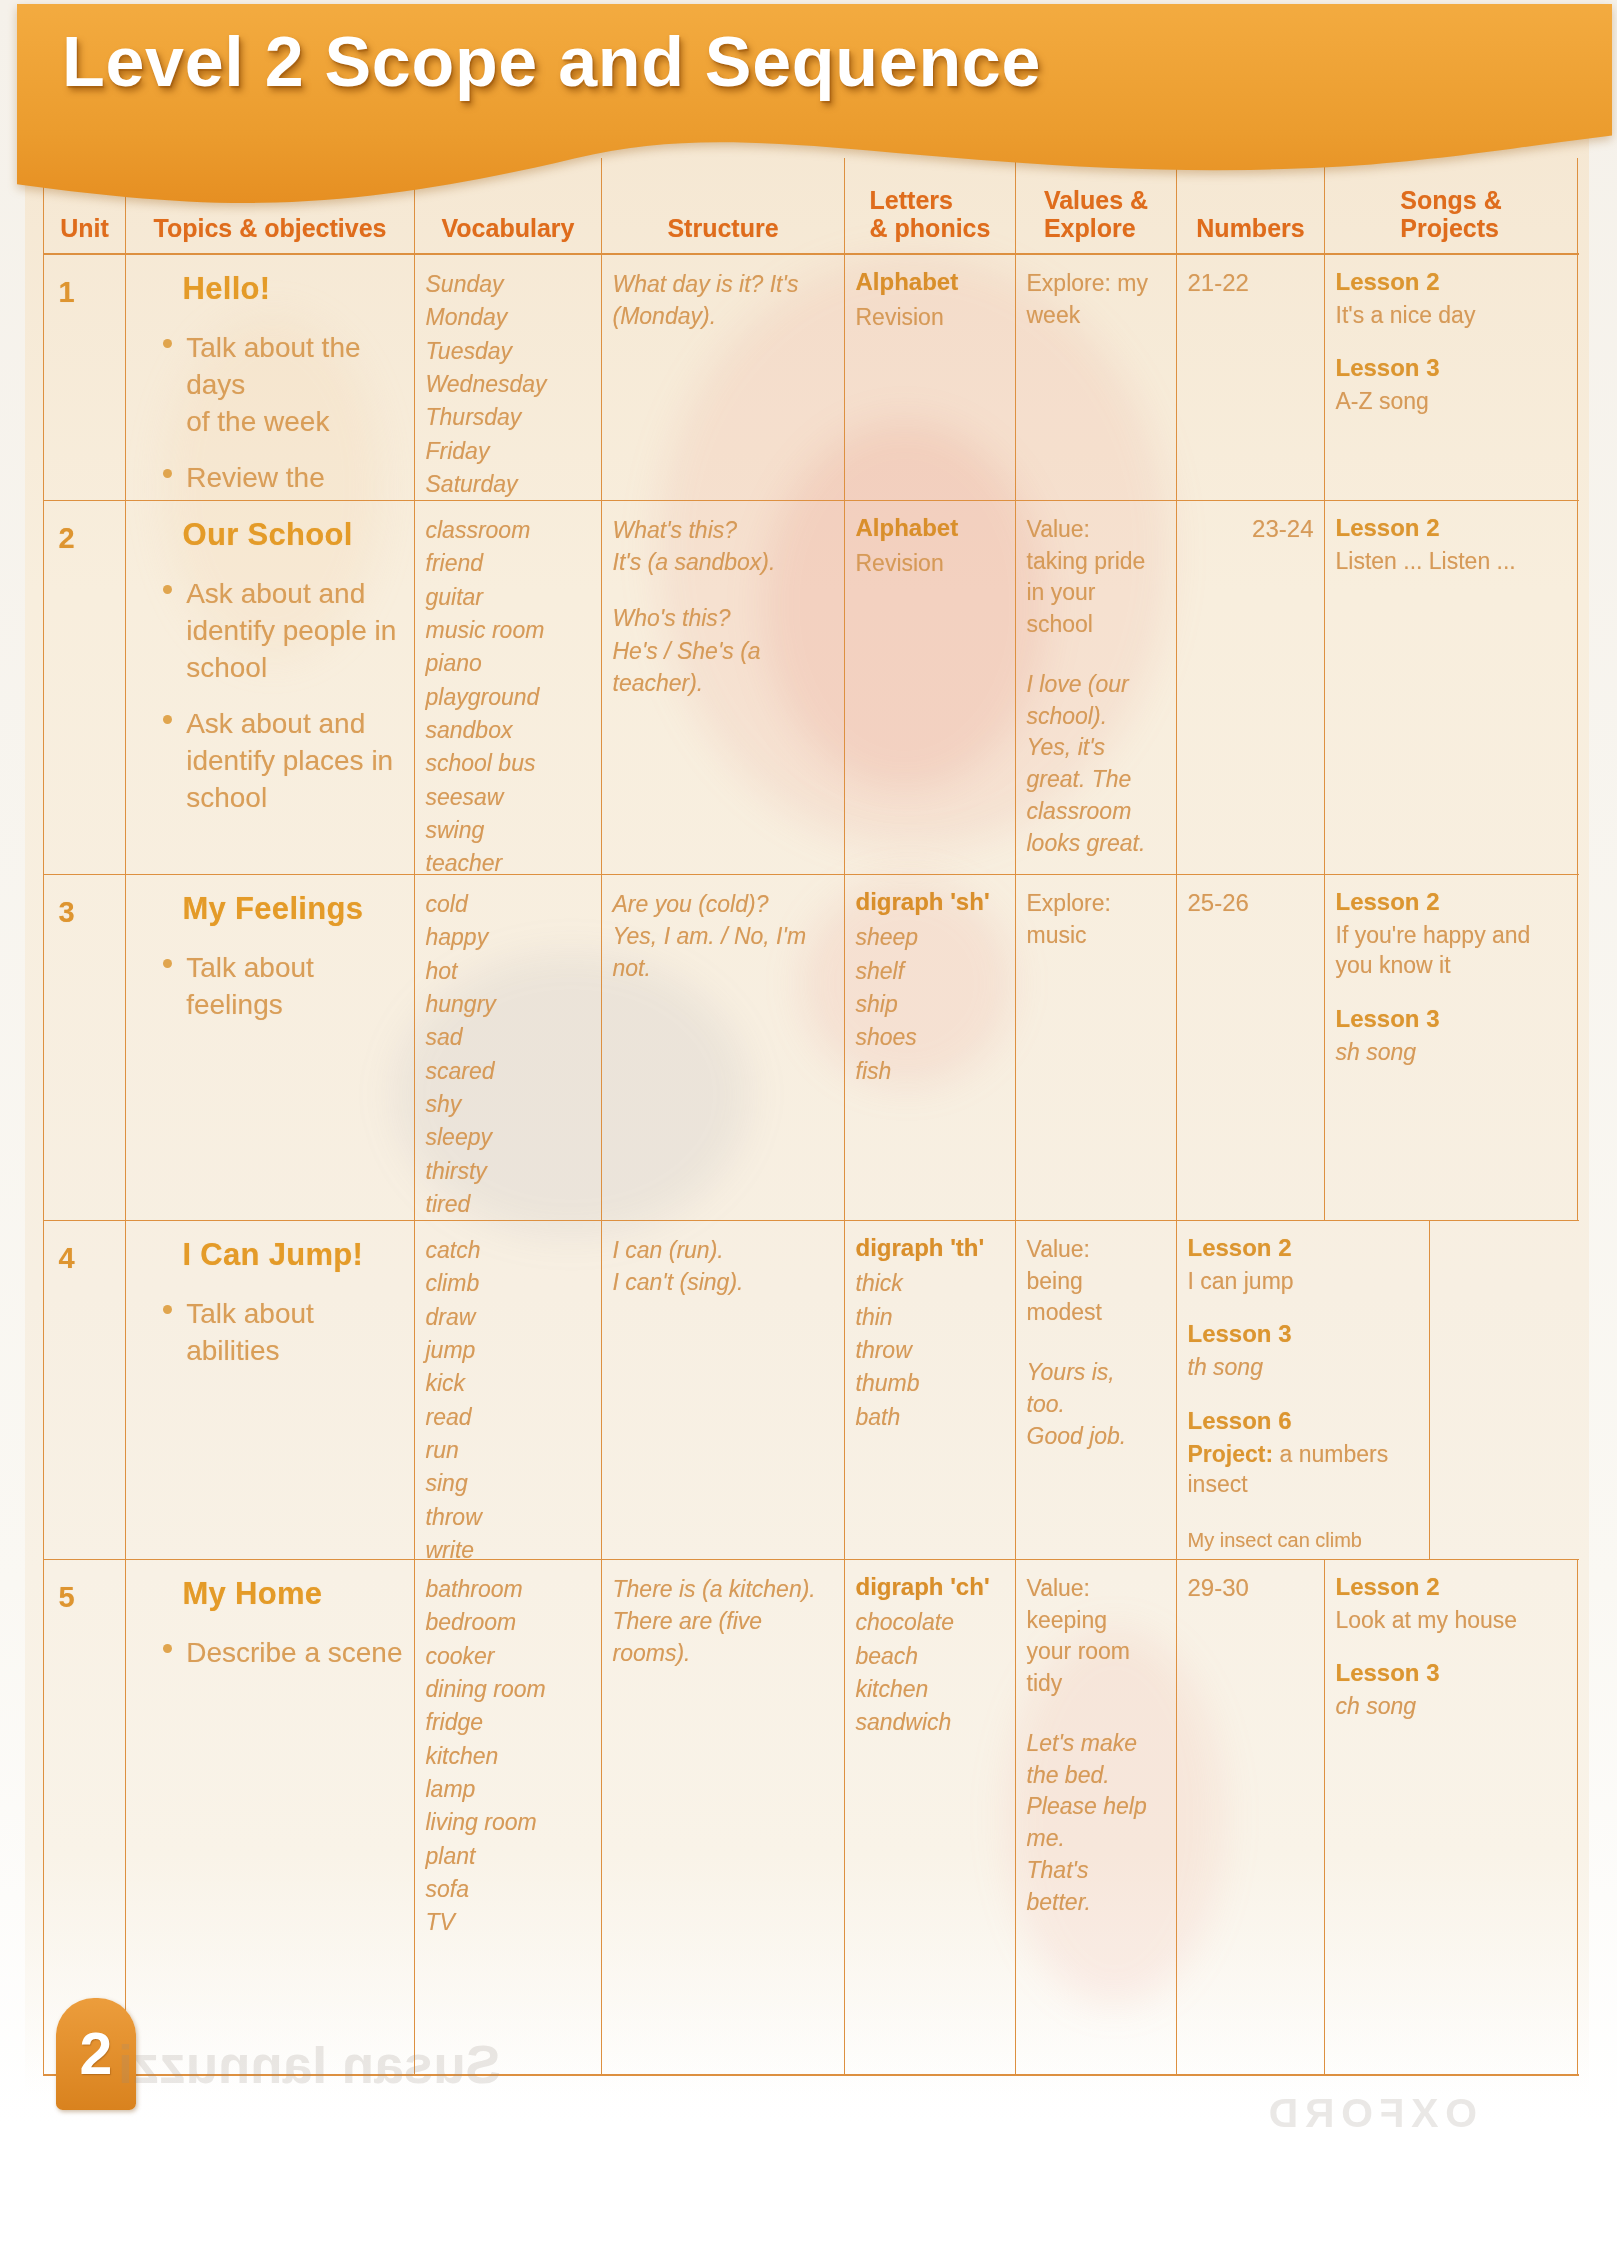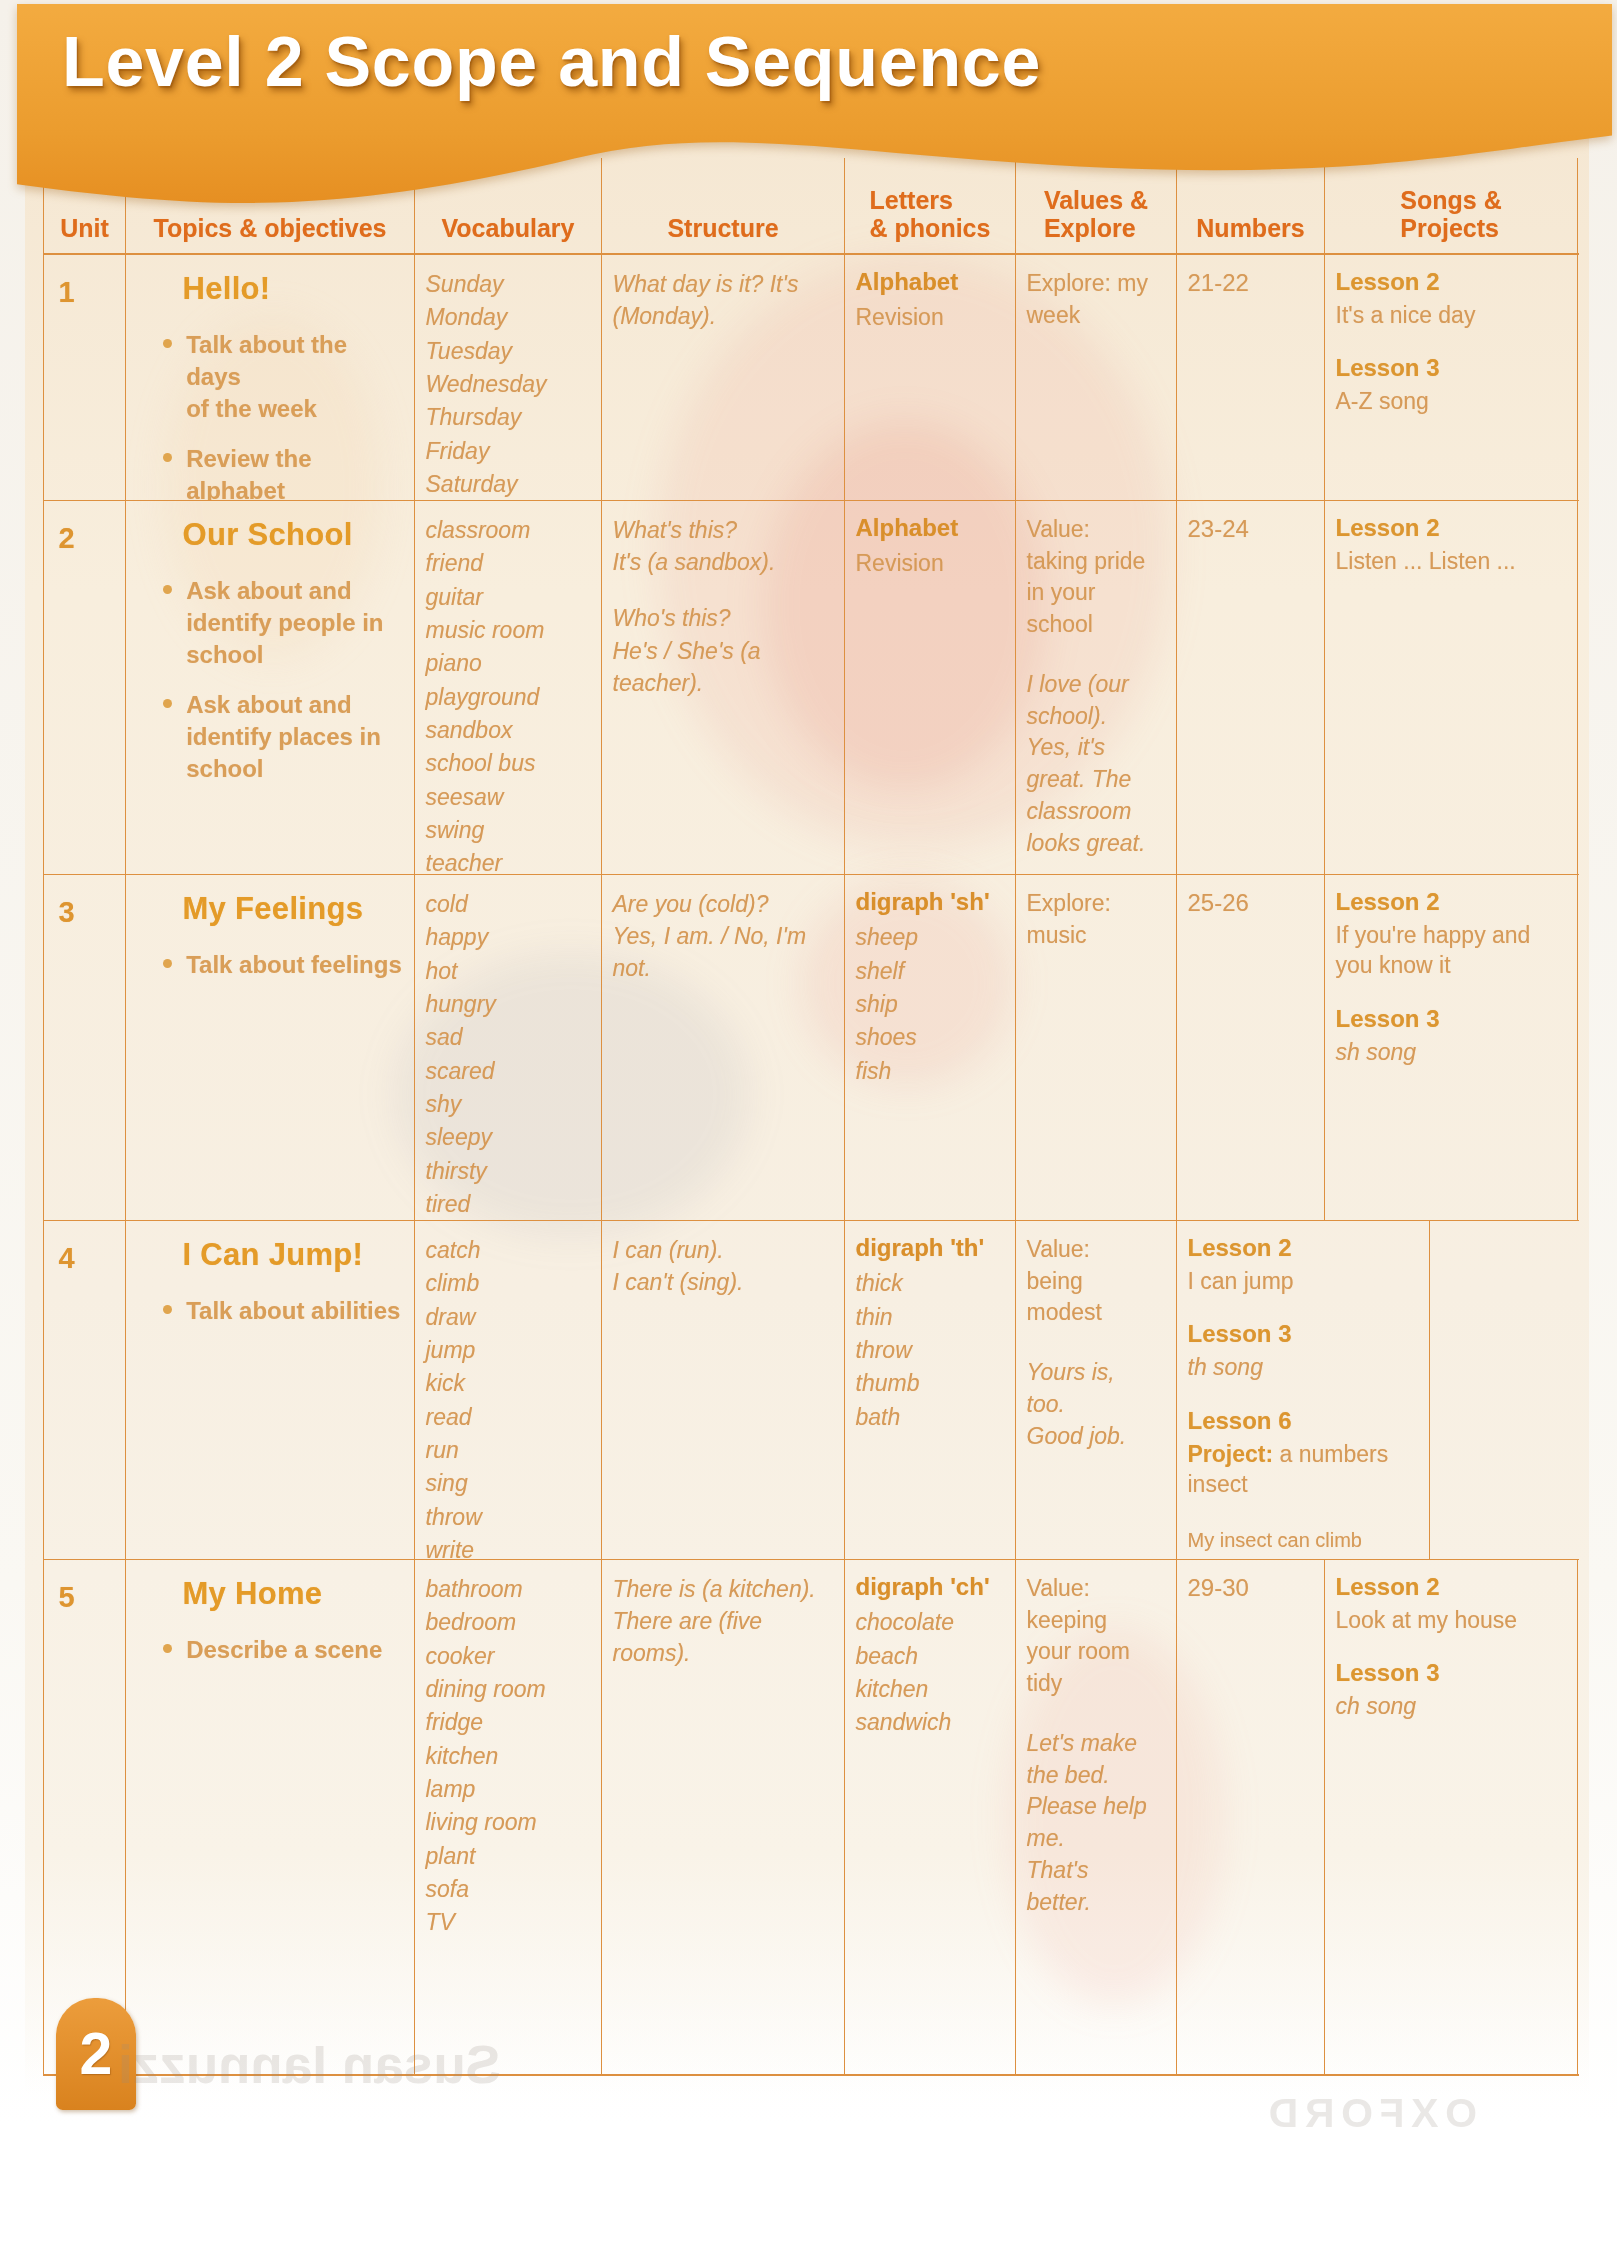--- a/index.html
+++ b/index.html
@@ -47,22 +47,22 @@
   .h-cell{display:flex;flex-direction:column;justify-content:flex-end;padding-bottom:10.5px;align-items:center;}
   .h-label{font-size:25px;font-weight:bold;color:var(--head);line-height:1.14;white-space:pre-line;
            text-shadow:0 0 0.7px rgba(215,110,30,.4);}
 
   .unit-num{font-size:29px;font-weight:bold;color:#de9530;padding:8px 0 0 4px;
             text-shadow:0 0 0.7px rgba(215,150,60,.45);}
   .topic-title{font-size:31px;font-weight:bold;color:var(--amber);margin:2.6px 0 22.3px 46px;
                letter-spacing:0.3px;text-shadow:0 0 0.7px rgba(220,150,40,.5);}
   .obj{display:flex;gap:14.5px;margin:0 0 18.4px 26px;}
   .obj .dot{width:9.2px;height:9.2px;border-radius:50%;background:#e0a54e;margin-top:10px;flex:none;}
-  .obj .otext{font-size:24px;color:#d99e58;line-height:1.33;white-space:pre-line;
-              text-shadow:0 0 0.7px rgba(215,150,80,.35);font-weight:bold;}
+  .obj .otext{font-size:28px;color:#d99e58;line-height:1.33;white-space:pre-line;
+              text-shadow:0 0 0.7px rgba(215,150,80,.35);}
 
   .vline{font-style:italic;font-size:23px;color:var(--tan);line-height:1.45;
          text-shadow:0 0 0.7px rgba(215,150,80,.35);}
   .struct{font-style:italic;font-size:23px;color:var(--tan);line-height:1.4;
           white-space:pre-line;margin:0 0 24px 0;text-shadow:0 0 0.7px rgba(215,150,80,.35);}
   .ph-head{font-weight:bold;font-size:24px;color:#d98f2b;margin:0 0 5.3px 0;
            text-shadow:0 0 0.7px rgba(215,140,40,.45);}
   .ph-word{font-size:23px;color:var(--tan);line-height:1.45;text-shadow:0 0 0.7px rgba(215,150,80,.35);}
   .ph-word.it{font-style:italic;}
   .val-p{font-size:23px;color:var(--tan);line-height:1.38;white-space:pre-line;margin:0 0 28px 0;
@@ -231,21 +231,21 @@
 taking pride
 in your
 school</div>
           <div class="val-p it">I love (our
 school).
 Yes, it's
 great. The
 classroom
 looks great.</div>
         </div>
-        <div class="t-cell " style="width: 148px;">
+        <div class="t-cell " style="width: 148px; text-align: right;">
           <div class="num">23-24</div>
         </div>
         <div class="t-cell " style="width: 253px;">
           <div class="song-label">Lesson 2</div>
           <div class="song-text">Listen ... Listen ...</div>
         </div>
       </div>
       <div class="t-row" style="height: 346px;">
         <div class="t-cell " style="width: 82px;">
           <div class="unit-num">3</div>

